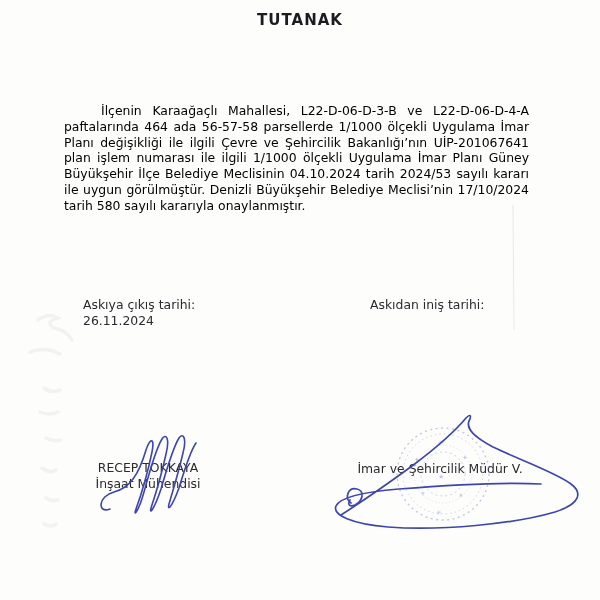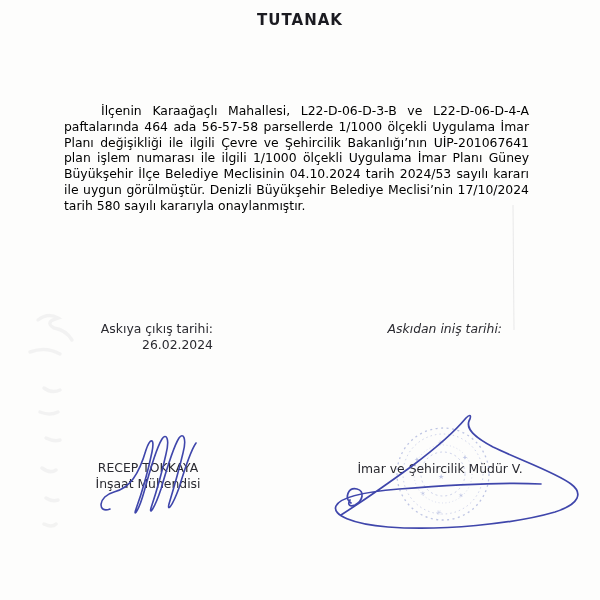--- a/index.html
+++ b/index.html
@@ -13,42 +13,42 @@
     text-align:center;font-size:15px;font-weight:bold;
     letter-spacing:1px;color:#1b1b21;
   }
   .body-text{
     position:absolute;left:64px;right:71px;top:55px;
     font-size:12.4px;line-height:15.8px;text-align:justify;
     color:#000000;
     margin-top:48px;
   }
   .para{margin:0;text-indent:37px;}
-  .date-block{position:absolute;top:297px;text-align:right;font-size:12.4px;line-height:16px;color:#2a2a30;margin-top:24px;}
+  .date-block{position:absolute;top:297px;text-align:left;font-size:12.4px;line-height:16px;color:#2a2a30;}
   .date-left{left:83px;width:130px;}
-  .date-right{left:370px;width:132px;font-style:italic;}
+  .date-right{left:370px;width:132px;}
   .sig-block{position:absolute;text-align:center;font-size:12.4px;line-height:15.5px;color:#2a2a30;}
   .sig-left{top:460px;left:83px;width:130px;}
   .sig-right{top:461px;left:352px;width:176px;}
   .overlay{position:absolute;left:0;top:0;pointer-events:none;}
 </style>
 </head>
 <body>
 
 <div class="page">
 
   <h1 class="title">TUTANAK</h1>
 
   <div class="body-text">
     <p class="para">İlçenin Karaağaçlı Mahallesi, L22-D-06-D-3-B ve L22-D-06-D-4-A paftalarında 464 ada 56-57-58 parsellerde 1/1000 ölçekli Uygulama İmar Planı değişikliği ile ilgili Çevre ve Şehircilik Bakanlığı’nın UİP-201067641 plan işlem numarası ile ilgili 1/1000 ölçekli Uygulama İmar Planı Güney Büyükşehir İlçe Belediye Meclisinin 04.10.2024 tarih 2024/53 sayılı kararı ile uygun görülmüştür. Denizli Büyükşehir Belediye Meclisi’nin 17/10/2024 tarih 580 sayılı kararıyla onaylanmıştır.</p>
   </div>
 
   <div class="date-block date-left">
     <div>Askıya çıkış tarihi:</div>
-    <div>26.02.2024</div>
+    <div>26.11.2024</div>
   </div>
 
   <div class="date-block date-right">
     <div>Askıdan iniş tarihi:</div>
   </div>
 
   <div class="sig-block sig-left">
     <div>RECEP TOKKAYA</div>
     <div>İnşaat Mühendisi</div>
   </div>

